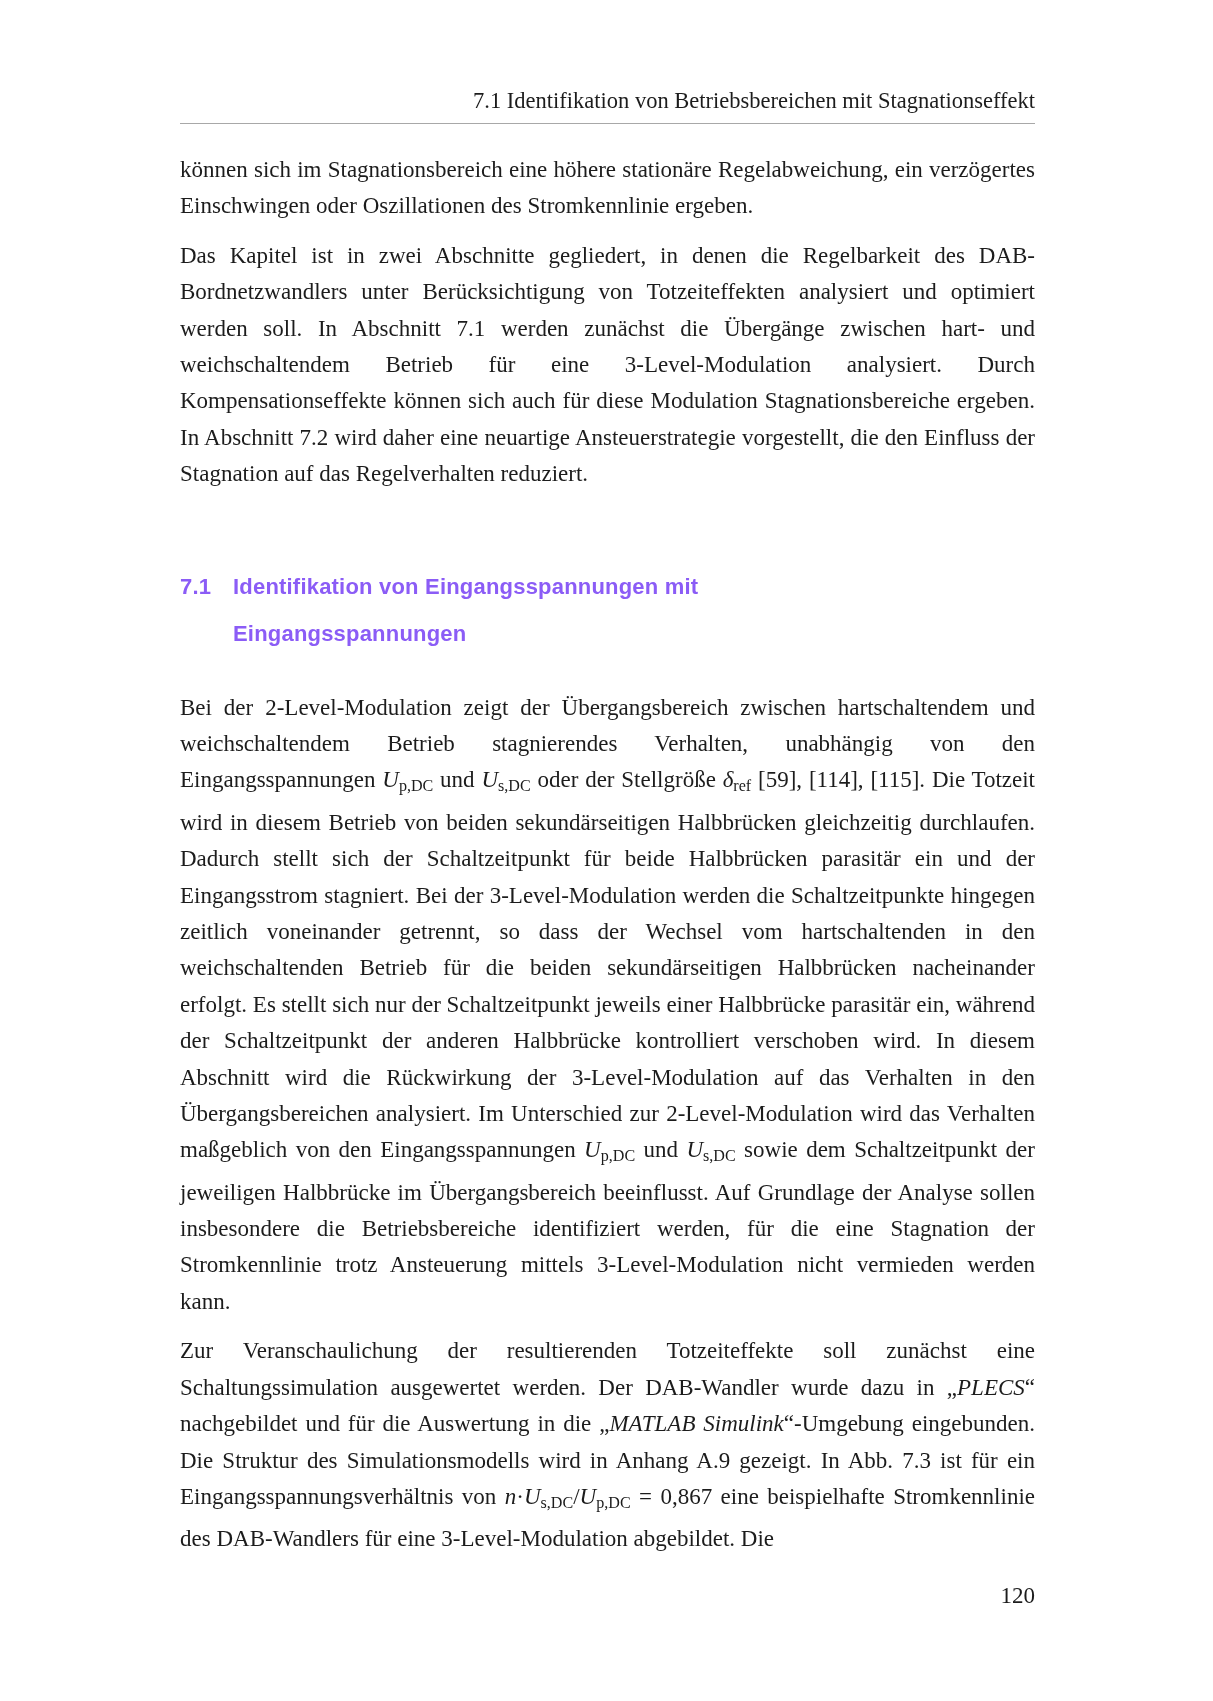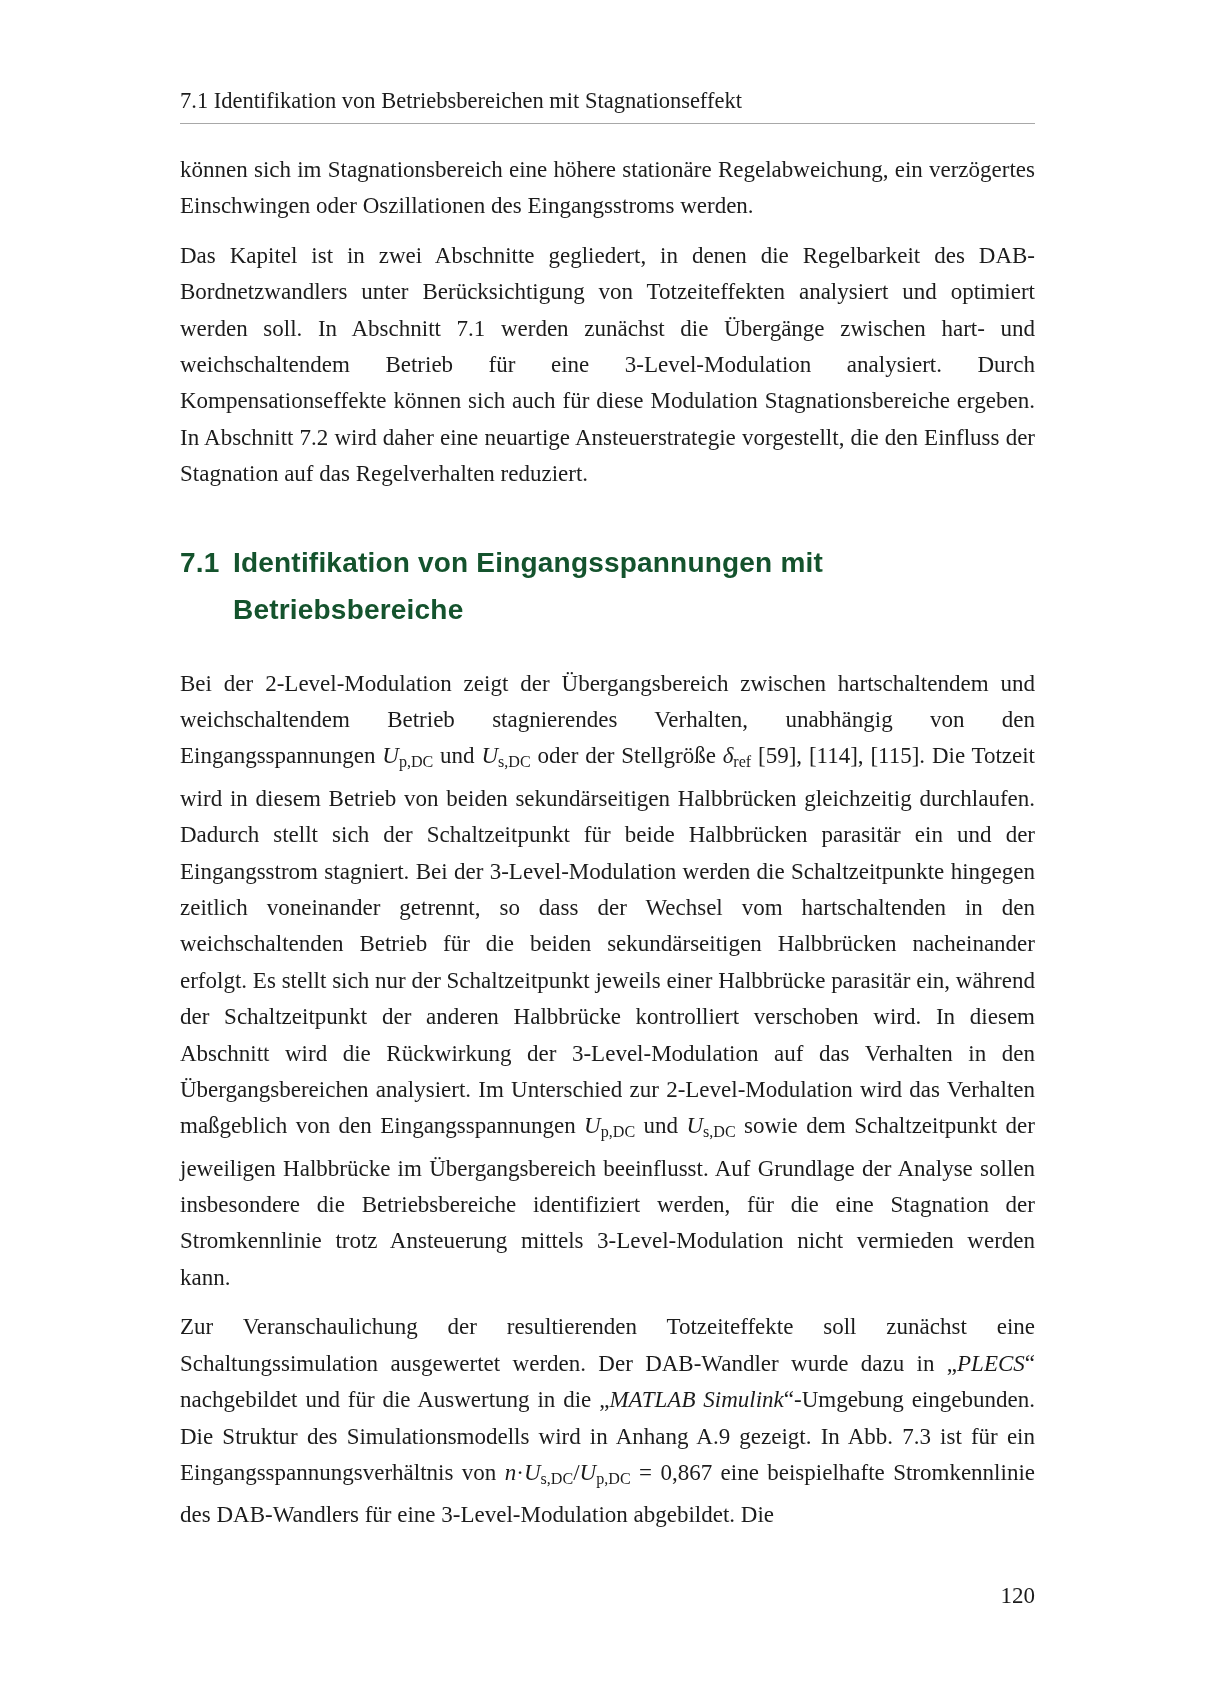--- a/index.html
+++ b/index.html
@@ -12,20 +12,21 @@
     width: 1213px;
     height: 1701px;
     background: #ffffff;
     box-sizing: border-box;
     padding: 88px 178px 0 180px;
     font-family: "Liberation Serif", "DejaVu Serif", serif;
     color: #1c1c1c;
     overflow: hidden;
   }
   .running-header-text {
+    text-align: right;
     font-size: 22.5px;
     line-height: 26px;
     color: #1c1c1c;
   }
   .header-rule {
     border-bottom: 1.6px solid #a8a8a8;
     margin-top: 9px;
   }
   .body-text {
     display: block;
@@ -38,25 +39,25 @@
     hyphens: auto;
     -webkit-hyphens: auto;
   }
   .para.first {
     margin-top: 28px;
   }
   .section-heading {
     display: flex;
     font-family: "Liberation Sans", "DejaVu Sans", sans-serif;
     font-weight: 700;
-    font-size: 28px;
+    font-size: 22px;
     line-height: 47px;
     letter-spacing: 0.2px;
-    color: #14532d;
-    margin: 46px 0 33px 0;
+    color: #8b5cf6;
+    margin: 70px 0 33px 0;
   }
   .sec-num {
     flex: none;
     width: 53px;
   }
   .sec-title {
     flex: 1;
   }
   .i {
     font-style: italic;
@@ -81,29 +82,29 @@
 
 <div class="page">
 
   <header>
     <div class="running-header-text">7.1 Identifikation von Betriebsbereichen mit Stagnationseffekt</div>
     <div class="header-rule"></div>
   </header>
 
   <main class="body-text">
 
-    <p class="para first">können sich im Stagnationsbereich eine höhere stationäre Regelabweichung, ein verzögertes Einschwingen oder Oszillationen des Eingangsstroms werden.</p>
+    <p class="para first">können sich im Stagnationsbereich eine höhere stationäre Regelabweichung, ein verzögertes Einschwingen oder Oszillationen des Stromkennlinie ergeben.</p>
 
     <p class="para">Das Kapitel ist in zwei Abschnitte gegliedert, in denen die Regelbarkeit des DAB-Bordnetzwandlers unter Berücksichtigung von Totzeiteffekten analysiert und optimiert werden soll. In Abschnitt 7.1 werden zunächst die Übergänge zwischen hart- und weichschaltendem Betrieb für eine 3-Level-Modulation analysiert. Durch Kompensationseffekte können sich auch für diese Modulation Stagnationsbereiche ergeben. In Abschnitt 7.2 wird daher eine neuartige Ansteuerstrategie vorgestellt, die den Einfluss der Stagnation auf das Regelverhalten reduziert.</p>
 
     <h2 class="section-heading">
       <span class="sec-num">7.1</span>
       <span class="sec-title">
         <span>Identifikation von Eingangsspannungen mit</span><br>
-        <span>Betriebsbereiche</span>
+        <span>Eingangsspannungen</span>
       </span>
     </h2>
 
     <p class="para"><span>Bei der 2-Level-Modulation zeigt der Übergangsbereich zwischen hartschaltendem und weichschaltendem Betrieb stagnierendes Verhalten, unabhängig von den Eingangsspannungen </span><span class="i">U</span><span class="sub">p,DC</span><span> und </span><span class="i">U</span><span class="sub">s,DC</span><span> oder der Stellgröße </span><span class="i">δ</span><span class="sub">ref</span><span> [59], [114], [115]. Die Totzeit wird in diesem Betrieb von beiden sekundärseitigen Halbbrücken gleichzeitig durchlaufen. Dadurch stellt sich der Schaltzeitpunkt für beide Halbbrücken parasitär ein und der Eingangsstrom stagniert. Bei der 3-Level-Modulation werden die Schaltzeitpunkte hingegen zeitlich voneinander getrennt, so dass der Wechsel vom hartschaltenden in den weichschaltenden Betrieb für die beiden sekundärseitigen Halbbrücken nacheinander erfolgt. Es stellt sich nur der Schaltzeitpunkt jeweils einer Halbbrücke parasitär ein, während der Schaltzeitpunkt der anderen Halbbrücke kontrolliert verschoben wird. In diesem Abschnitt wird die Rückwirkung der 3-Level-Modulation auf das Verhalten in den Übergangsbereichen analysiert. Im Unterschied zur 2-Level-Modulation wird das Verhalten maßgeblich von den Eingangsspannungen </span><span class="i">U</span><span class="sub">p,DC</span><span> und </span><span class="i">U</span><span class="sub">s,DC</span><span> sowie dem Schaltzeitpunkt der jeweiligen Halbbrücke im Übergangsbereich beeinflusst. Auf Grundlage der Analyse sollen insbesondere die Betriebsbereiche identifiziert werden, für die eine Stagnation der Stromkennlinie trotz Ansteuerung mittels 3-Level-Modulation nicht vermieden werden kann.</span></p>
 
     <p class="para"><span>Zur Veranschaulichung der resultierenden Totzeiteffekte soll zunächst eine Schaltungssimulation ausgewertet werden. Der DAB-Wandler wurde dazu in „</span><span class="i">PLECS</span><span>“ nachgebildet und für die Auswertung in die „</span><span class="i">MATLAB Simulink</span><span>“-Umgebung eingebunden. Die Struktur des Simulationsmodells wird in Anhang A.9 gezeigt. In Abb. 7.3 ist für ein Eingangsspannungsverhältnis von </span><span class="i">n</span><span>·</span><span class="i">U</span><span class="sub">s,DC</span><span>/</span><span class="i">U</span><span class="sub">p,DC</span><span> = 0,867 eine beispielhafte Stromkennlinie des DAB-Wandlers für eine 3-Level-Modulation abgebildet. Die</span></p>
 
   </main>
 
   <footer>

